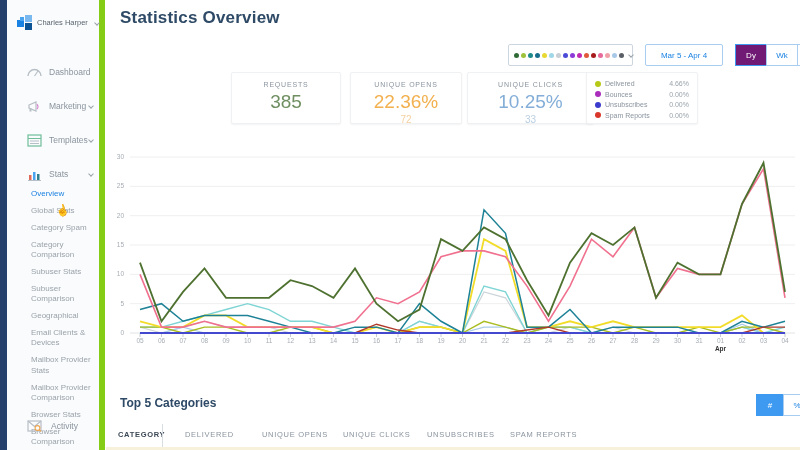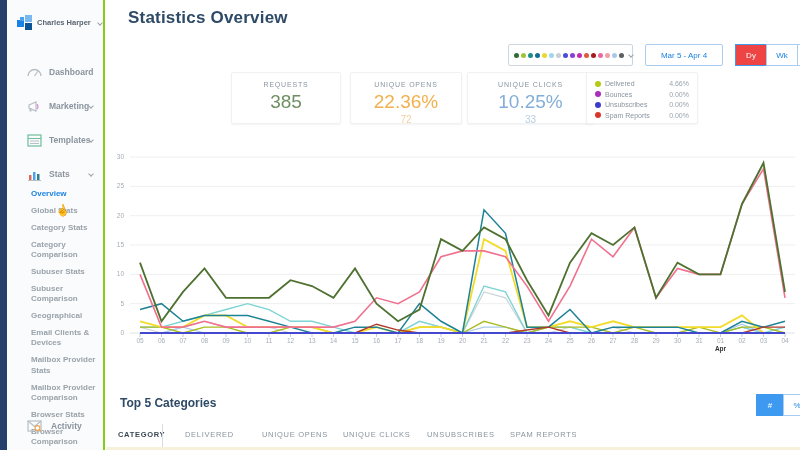--- a/index.html
+++ b/index.html
@@ -1,47 +1,47 @@
 <!DOCTYPE html>
 <html><head>
 <meta charset="utf-8">
 <style>
   * { margin:0; padding:0; box-sizing:border-box; }
   html,body { width:800px; height:450px; }
   body { position:relative; overflow:hidden; background:#fff; font-family:"Liberation Sans", sans-serif; }
 
   
   .rail { position:absolute; left:0; top:0; width:7px; height:450px; background:#24406b; }
-  .sidebar { position:absolute; left:7px; top:0; width:98px; height:450px; background:#fafbfc; border-right:2px solid #84cc16;font-weight:bold; }
+  .sidebar { position:absolute; left:7px; top:0; width:98px; height:450px; background:#fafbfc; border-right:6px solid #84cc16; }
   .account { position:absolute; left:10px; top:15px; display:flex; align-items:center; gap:5px; cursor:pointer; }
   .logo { position:relative; width:15px; height:15px; }
   .logo i { position:absolute; display:block; }
   .acct-name { font-size:7.5px; color:#5a6570; white-space:nowrap; }
   .chev { width:4px; height:4px; border-right:1px solid #9aa3ab; border-bottom:1px solid #9aa3ab; transform:rotate(45deg); display:inline-block; margin-left:2px; flex:0 0 auto; }
   .nav-item { position:absolute; left:0; width:98px; height:20px; display:flex; align-items:center; cursor:pointer; }
   .nav-item .nicon { position:absolute; left:20px; width:15px; height:13px; }
   .nav-item .nlabel { position:absolute; left:42px; font-size:8.5px; color:#8a949e; }
   .nav-item .chev { position:absolute; right:12px; }
   .sub-list { position:absolute; left:24px; top:189px; width:72px; }
   .sub-item { font-size:8px; color:#9aa3ab; line-height:1.3; margin-bottom:6.5px; cursor:pointer; }
   .sub-item.active { color:#1a82e2; }
   .activity { position:absolute; left:0; top:415px; width:98px; height:22px; display:flex; align-items:center; cursor:pointer; }
   .activity .nicon { position:absolute; left:20px; width:15px; height:12px; }
   .activity .nlabel { position:absolute; left:44px; font-size:8.5px; color:#8a949e; }
   .hand-cursor { position:absolute; left:56px; top:204px; font-size:11px; color:#4a4a4a; transform:rotate(-18deg); }
 
   
-  .page-title { position:absolute; left:120px; top:8px; font-size:17px; font-weight:bold; color:#2e4a66; letter-spacing:0.2px;margin-left:8px; }
+  .page-title { position:absolute; left:120px; top:8px; font-size:17px; font-weight:bold; color:#2e4a66; letter-spacing:0.2px; }
   .dots-box { position:absolute; left:508px; top:44px; width:125px; height:22px; background:#fff; border:1px solid #cdd6de; border-radius:2px; display:flex; align-items:center; padding:0 5px; gap:2px; cursor:pointer; }
   .dot { width:5px; height:5px; border-radius:50%; flex:0 0 auto; }
   .dots-box .chev { margin-left:3px; }
   .date-btn { position:absolute; left:645px; top:44px; width:78px; height:22px; background:#fff; border:1px solid #a9cdf0; border-radius:2px; color:#1a82e2; font-size:8px; display:flex; align-items:center; justify-content:center; cursor:pointer; }
   .seg-group { position:absolute; left:736px; top:44px; display:flex; }
   .seg { width:32px; height:22px; font-size:8px; display:flex; align-items:center; justify-content:center; background:#fff; border:1px solid #a9cdf0; color:#1a82e2; cursor:pointer; margin-left:-1px; }
-  .seg.active { background:#ef4444; border-color:#3d9af0; color:#fff; }
+  .seg.active { background:#701a75; border-color:#3d9af0; color:#fff; }
 
   
   .card { position:absolute; top:72px; height:52px; background:#fff; border:1px solid #f0f1f3; border-radius:2px; box-shadow:0 1px 2px rgba(0,0,0,0.05); text-align:center; }
   .card-label { font-size:7px; letter-spacing:0.8px; color:#8a949e; margin-top:8px; }
   .card-value { font-size:19px; margin-top:3px; }
   .card-sub { font-size:10px; margin-top:1px; }
   .legend-card { position:absolute; left:586px; top:72px; width:112px; height:52px; background:#fff; border:1px solid #f0f1f3; border-radius:2px; box-shadow:0 1px 2px rgba(0,0,0,0.05); padding:7px 8px 0 8px; }
   .legend-row { display:flex; align-items:center; margin-bottom:3.5px; }
   .legend-row .dot { width:6px; height:6px; margin-right:4px; }
   .legend-row .ll { font-size:7px; color:#8a949e; flex:1; }
@@ -113,21 +113,21 @@
       <line x1="3" y1="7" x2="12" y2="7" stroke="#b7bfc6" stroke-width="1"></line>
       <line x1="3" y1="9.5" x2="12" y2="9.5" stroke="#b7bfc6" stroke-width="1"></line>
     </svg>
     <span class="nlabel">Templates</span>
     <span class="chev"></span>
   </div>
 
   <div class="sub-list" id="stats-sub-list">
       <div class="sub-item active">Overview</div>
       <div class="sub-item">Global Stats</div>
-      <div class="sub-item">Category Stats</div>
+      <div class="sub-item">Category Spam</div>
       <div class="sub-item">Category Comparison</div>
       <div class="sub-item">Subuser Stats</div>
       <div class="sub-item">Subuser Comparison</div>
       <div class="sub-item">Geographical</div>
       <div class="sub-item">Email Clients &amp; Devices</div>
       <div class="sub-item">Mailbox Provider Stats</div>
       <div class="sub-item">Mailbox Provider Comparison</div>
       <div class="sub-item">Browser Stats</div>
       <div class="sub-item">Browser Comparison</div>
     </div>

